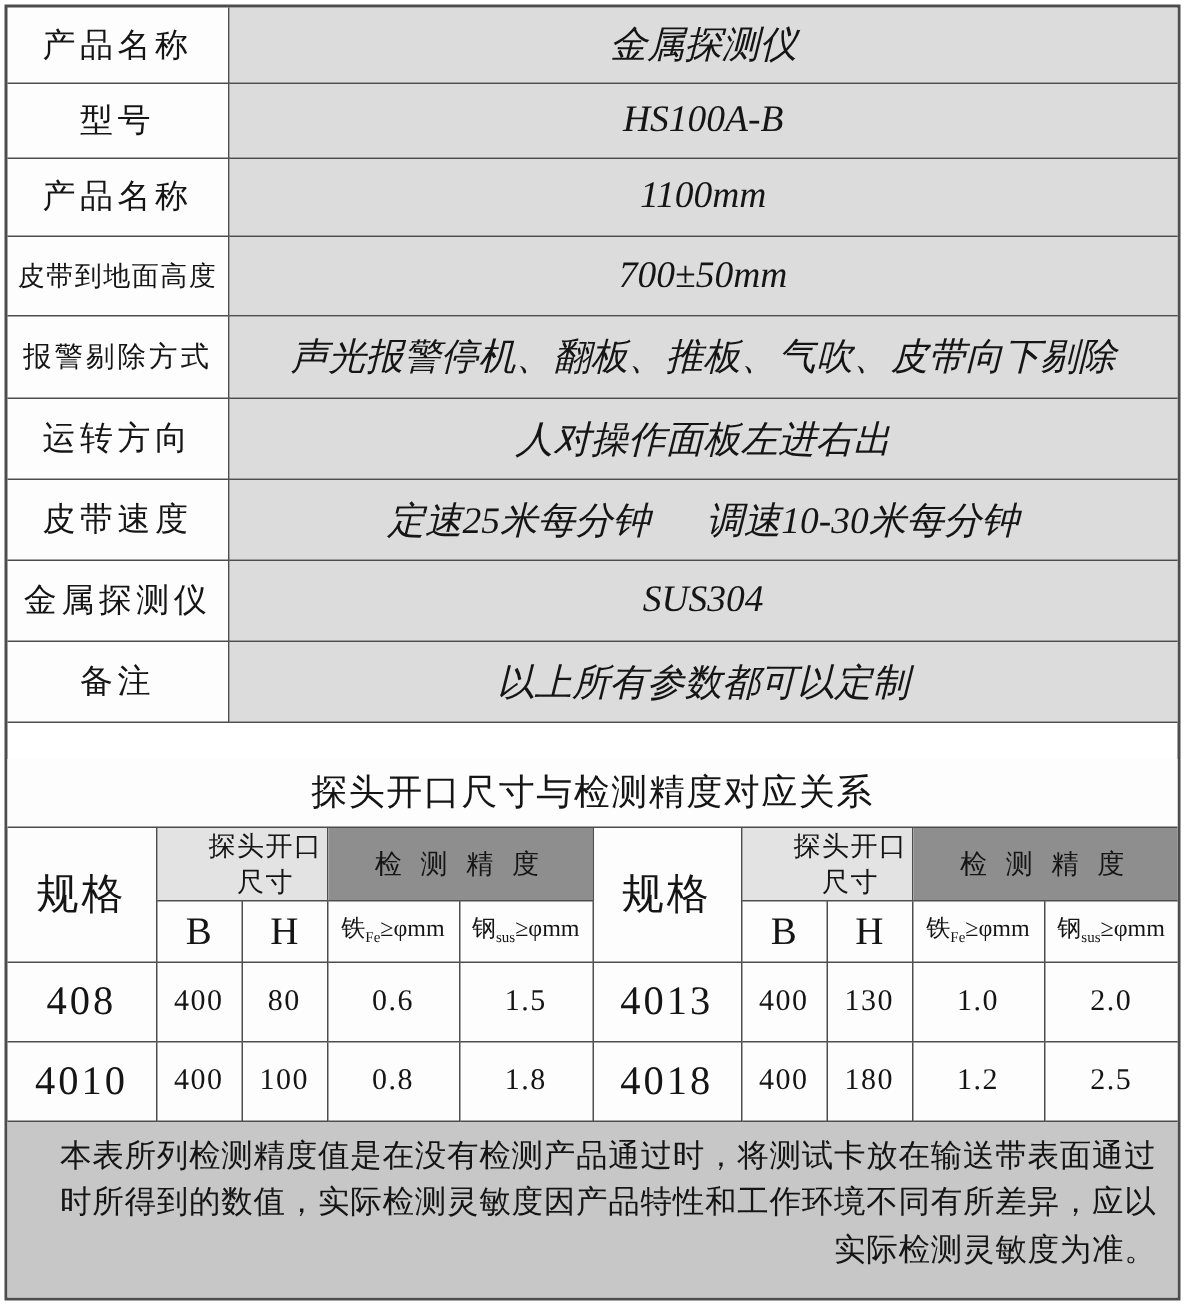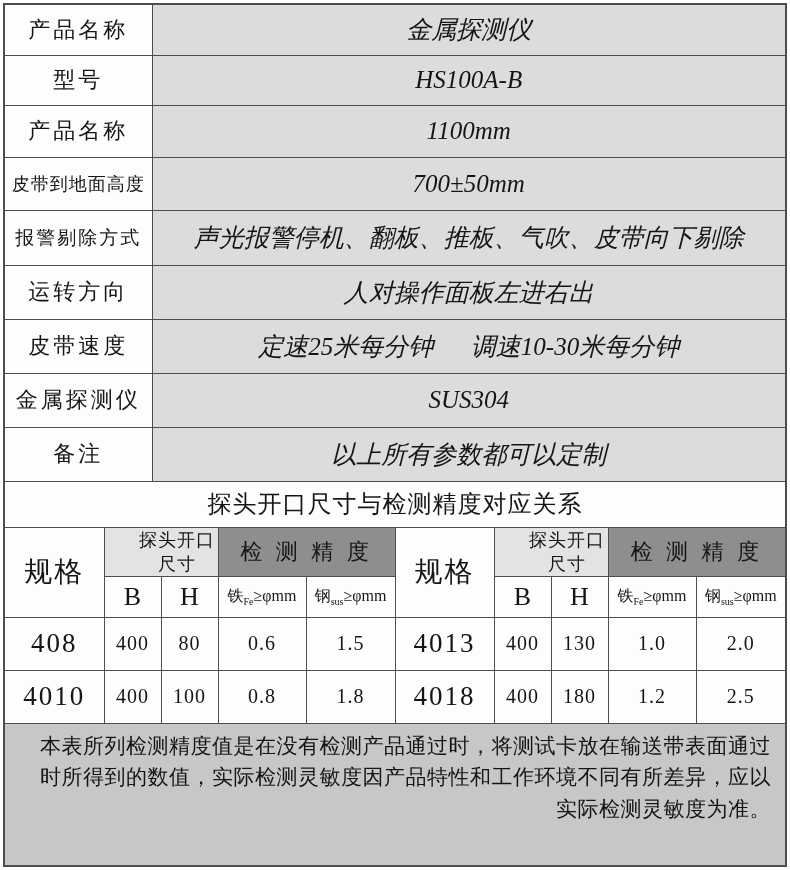--- a/index.html
+++ b/index.html
@@ -36,31 +36,31 @@
     background:var(--value-bg);font-size:25px;white-space:pre;font-style:italic;
   }
   .fs18{font-size:18px !important;letter-spacing:1px !important;}
   .fs19{font-size:19px !important;letter-spacing:2px !important;}
   .vs19{font-size:19px !important;}
 
   
   .section-title{
     height:46px;border-bottom:1px solid var(--line);
     display:flex;align-items:center;justify-content:center;
-    font-size:24px;background:var(--cell-bg);letter-spacing:1px;
+    font-size:24px;background:var(--cell-bg);letter-spacing:1px;margin-top:24px;
   }
 
   
   .prec-table td{border:1px solid var(--line);background:var(--cell-bg);}
   .prec-table tr>td:first-child{border-left:none;}
   .prec-table tr>td:last-child{border-right:none;}
   .prec-table tr:first-child>td{border-top:none;}
   .prec-table td.spec-head{font-size:28px;letter-spacing:2px;}
   .prec-table td.open-head{font-size:18px;background:var(--open-head-bg);letter-spacing:1px;padding-left:32px;}
-  .prec-table td.prec-head{font-size:22px;background:var(--prec-head-bg);letter-spacing:4px;}
+  .prec-table td.prec-head{font-size:18px;background:var(--prec-head-bg);letter-spacing:4px;}
   .prec-table td.bh{font-size:26px;}
   .prec-table td.mat{font-size:16px;}
   .prec-table td.mat sub{font-size:10px;}
   .prec-table td.model{font-size:27px;letter-spacing:2px;}
   .prec-table td.num{font-size:20px;letter-spacing:1px;}
 
   
   .note{
     flex:1;background:var(--note-bg);
     font-size:21px;line-height:1.52;padding:7px 14px 0 14px;

